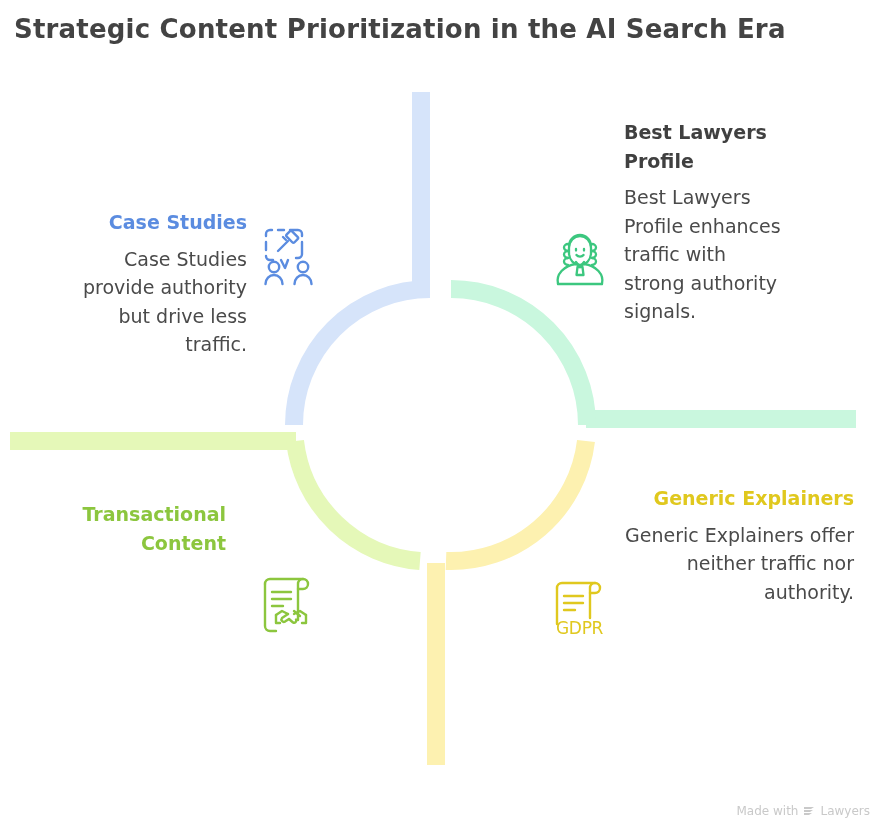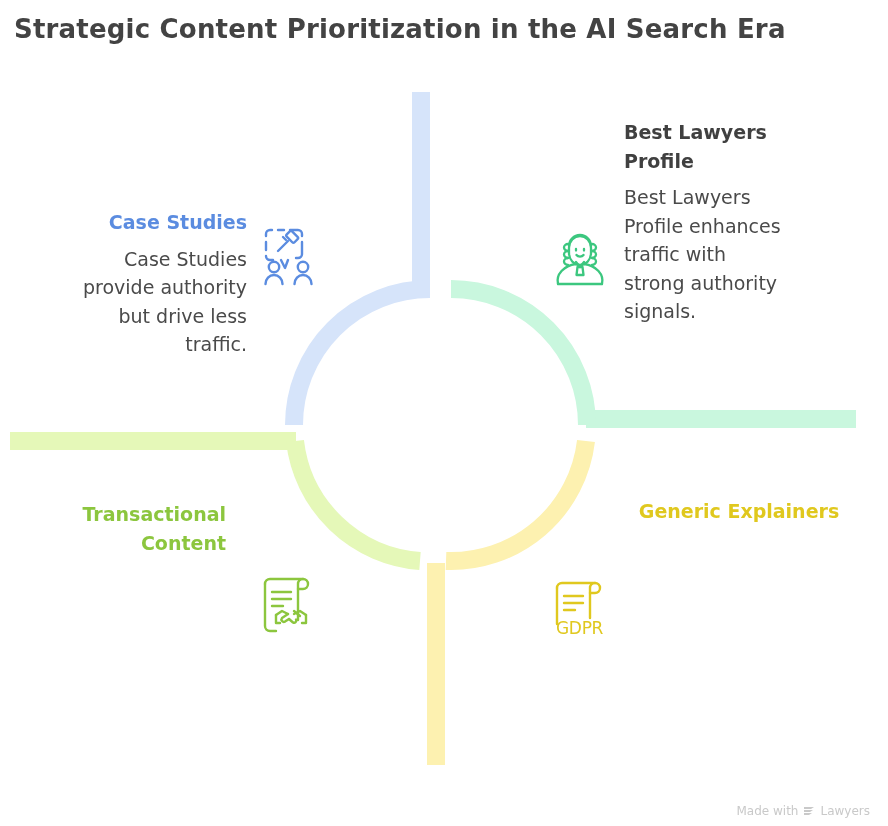--- a/index.html
+++ b/index.html
@@ -101,23 +101,23 @@
     position: absolute;
     left: 256px;
     top: 572px;
     width: 64px;
     height: 64px;
   }
 
   
   #q-generic {
     left: 624px;
-    top: 497px;
+    top: 484px;
     width: 230px;
-    text-align: center;
+    text-align: right;
   }
   #q-generic .q-heading { color: #e0c81e; }
 
   #icon-generic {
     position: absolute;
     left: 548px;
     top: 576px;
     width: 64px;
     height: 64px;
   }
@@ -257,20 +257,21 @@
     <path d="M20 43 v8 h4"></path>
     <path d="M50 43 v8 h-4"></path>
     <path d="M32 42 l-6 4 a2.4 2.4 0 0 0 3 3.6 l4 -2.6"></path>
     <path d="M33 47 l4 3.5 a2.2 2.2 0 0 0 3 -3"></path>
     <path d="M38 39 l6 5"></path>
   </g>
 </svg>
 
 <div class="quadrant" id="q-generic">
   <div class="q-heading">Generic Explainers</div>
+  <div class="q-body">Generic Explainers offer neither traffic nor authority.</div>
 </div>
 
 <svg id="icon-generic" viewBox="0 0 64 64">
   <g fill="none" stroke="#e0c81e" stroke-width="2.4" stroke-linecap="round" stroke-linejoin="round">
 
     <path d="M9 12 a5 5 0 0 1 5 -5 h33 a5 5 0 0 0 -5 5 v30"></path>
     <path d="M9 12 v36"></path>
 
     <path d="M47 7 a5 5 0 0 1 5 5 a5 5 0 0 1 -5 5 h-5"></path>
 

